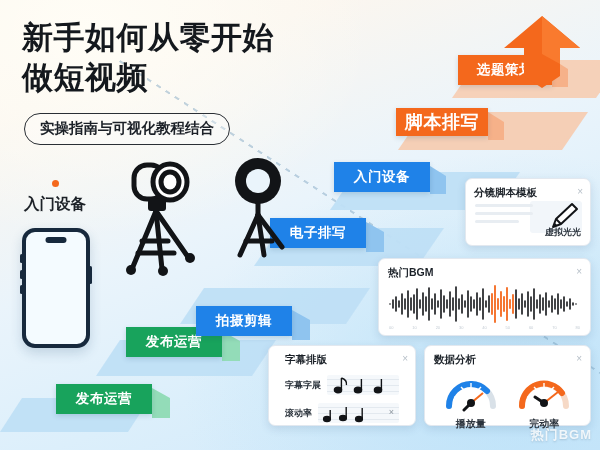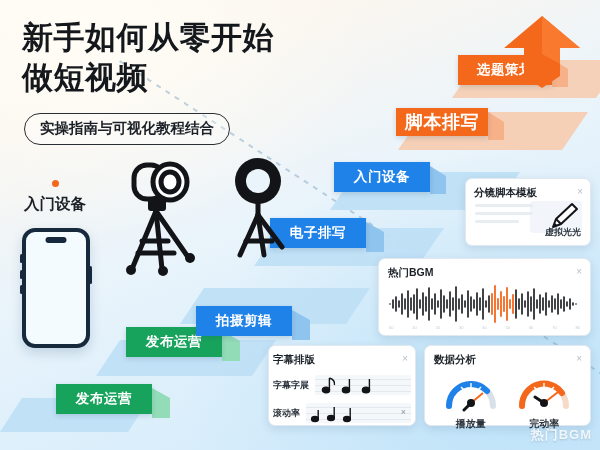--- a/index.html
+++ b/index.html
@@ -85,21 +85,21 @@
   #card-storyboard .ln{height:3px;background:#e8edf2;border-radius:2px;margin-bottom:5px;}
   #card-storyboard .panel{position:absolute;right:8px;top:22px;width:52px;height:32px;background:#f2f6fa;border-radius:3px;}
   #card-storyboard .pencil{position:absolute;right:10px;top:21px;}
   #card-storyboard .plabel{position:absolute;right:9px;bottom:6px;font-size:9px;color:#2b333c;font-weight:bold;}
 
   #card-bgm{left:378px;top:258px;width:213px;height:78px;padding:7px 9px;box-sizing:border-box;}
   #card-bgm .wave{position:absolute;left:8px;top:25px;}
   #card-bgm .ticks{position:absolute;left:10px;right:10px;bottom:5px;display:flex;justify-content:space-between;}
   #card-bgm .ticks span{font-size:4px;color:#c4ccd4;}
 
-  #card-caption{left:268px;top:345px;width:148px;height:81px;padding:7px 4px;box-sizing:border-box;}
+  #card-caption{left:268px;top:345px;width:148px;height:81px;padding:7px 16px;box-sizing:border-box;}
   #card-caption .row{display:flex;align-items:center;gap:6px;margin-top:8px;}
   #card-caption .rlbl{font-size:9px;color:#2b333c;font-weight:bold;white-space:nowrap;}
   #card-caption .staff{position:relative;flex:1;height:20px;background:#f5f8fb;border-radius:2px;}
   #card-caption .staff i{position:absolute;left:0;right:0;height:1px;background:#e3e9ef;}
 
   #card-analytics{left:424px;top:345px;width:167px;height:81px;padding:7px 9px;box-sizing:border-box;}
   #card-analytics .gauges{display:flex;justify-content:space-around;align-items:flex-end;margin-top:3px;}
   #card-analytics .g{text-align:center;}
   #card-analytics .glbl{font-size:10px;font-weight:bold;color:#2b333c;margin-top:1px;}
 

